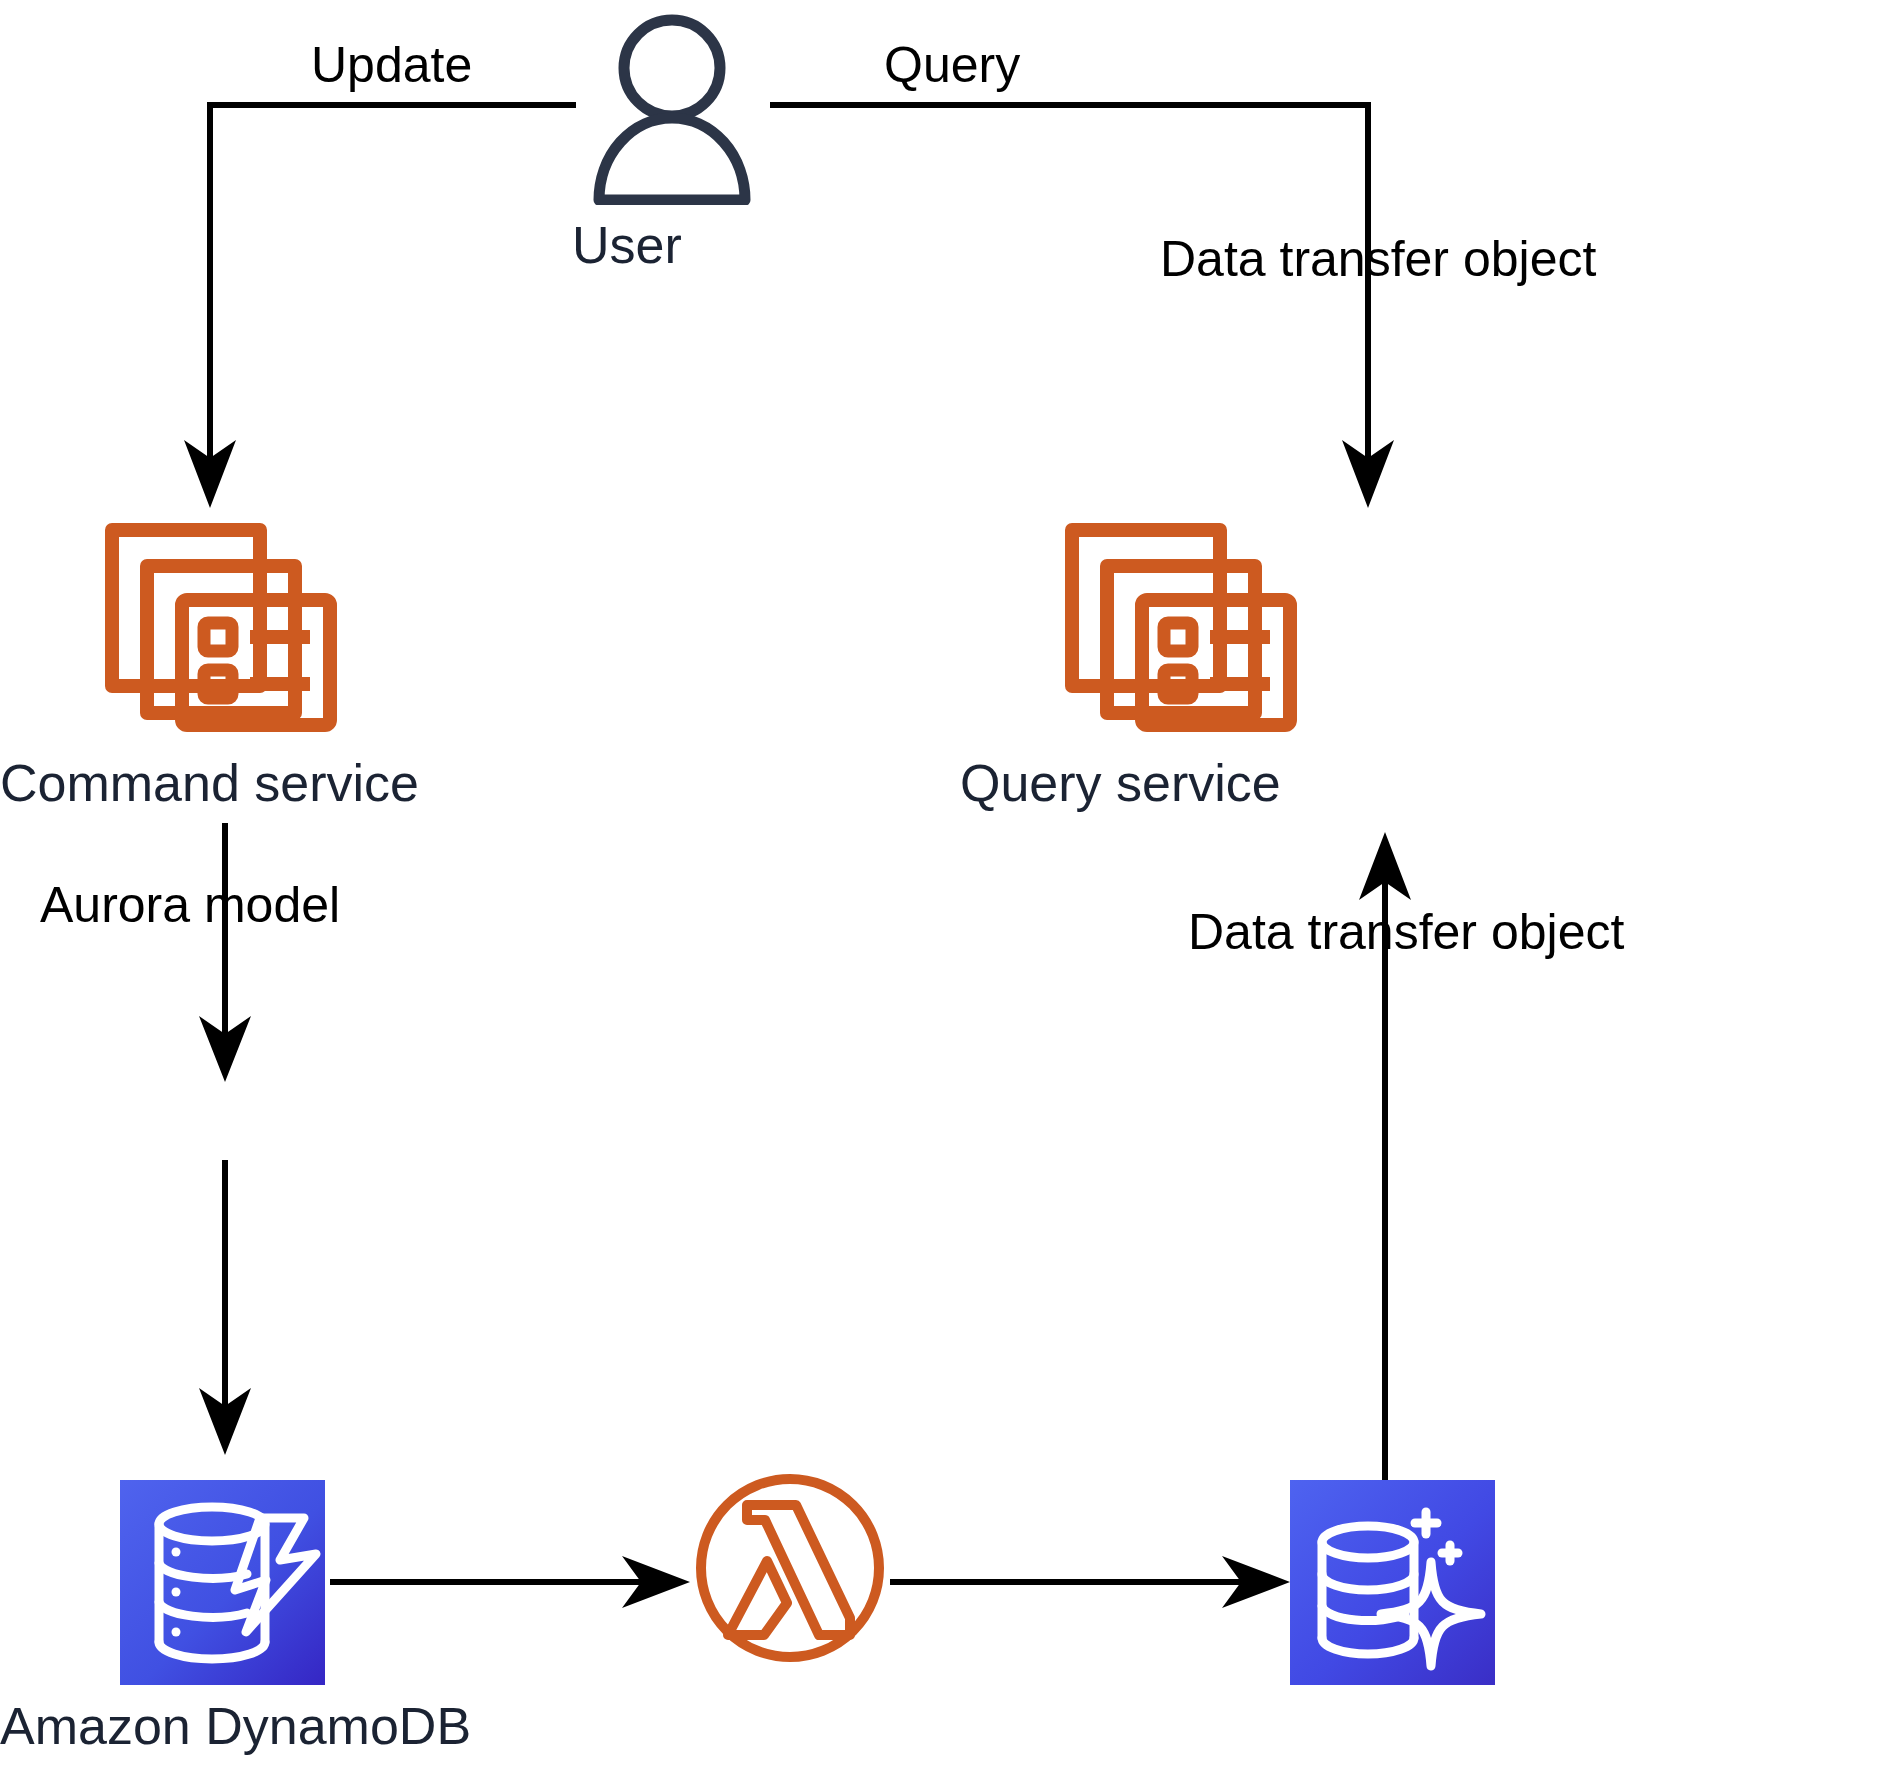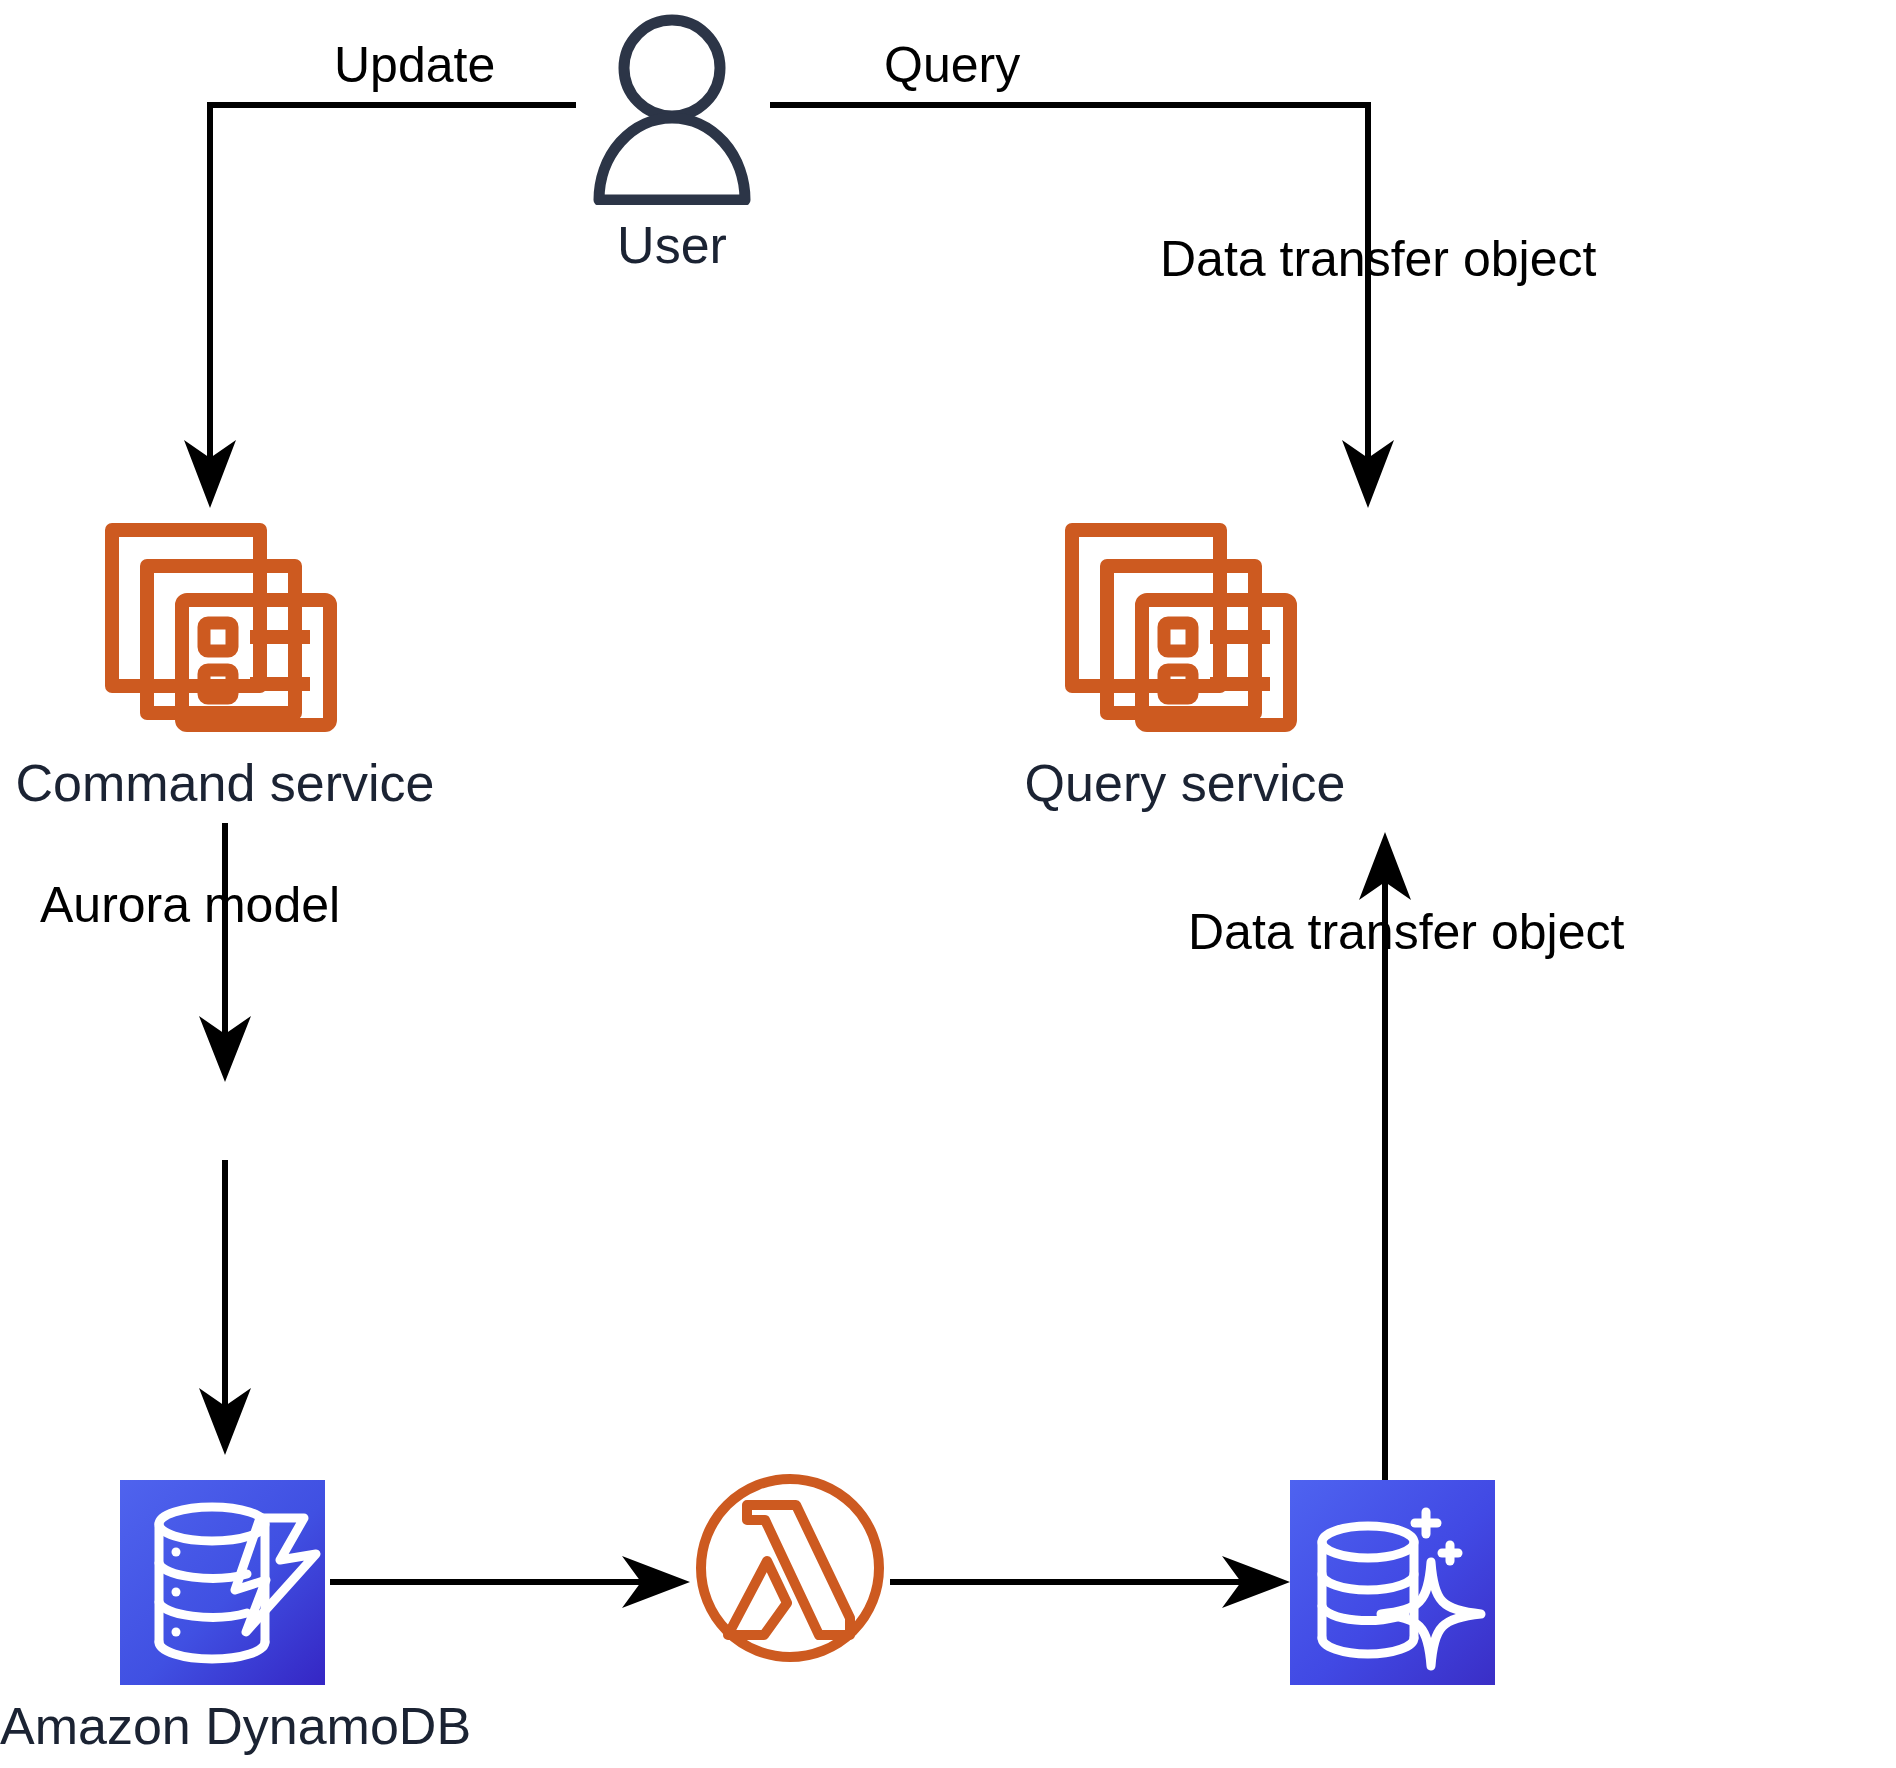--- a/index.html
+++ b/index.html
@@ -32,21 +32,20 @@
   .arrow-head {
     fill: #000000;
   }
   .node-label {
     position: absolute;
     color: #1b2333;
     font-family: "Liberation Sans", sans-serif;
     font-size: 52px;
     line-height: 1.1;
     white-space: nowrap;
-    text-align: center;
   }
   .edge-label {
     position: absolute;
     color: #000000;
     font-family: "Liberation Sans", sans-serif;
     font-size: 50px;
     line-height: 1.1;
     white-space: nowrap;
   }
   .icon-box {
@@ -190,21 +189,21 @@
                C 138 146 130 138 91 134 C 130 130 138 122 141 82 Z" fill="none" stroke="#ffffff" stroke-width="9" stroke-linejoin="round"></path>
       <g stroke="#ffffff" stroke-width="9" stroke-linecap="round">
         <line x1="125" y1="43" x2="147" y2="43"></line>
         <line x1="136" y1="32" x2="136" y2="54"></line>
         <line x1="152" y1="73" x2="168" y2="73"></line>
         <line x1="160" y1="65" x2="160" y2="81"></line>
       </g>
     </svg>
   </div>
 
-  <div class="edge-label" style="left:334px; top:38px;">Update</div>
+  <div class="edge-label" style="left:311px; top:38px;">Update</div>
 
   <div class="edge-label" style="left:884px; top:38px;">Query</div>
 
   <div class="edge-label" style="left:1160px; top:232px;">Data transfer object</div>
 
   <div class="edge-label" style="left:40px; top:878px;">Aurora model</div>
 
   <div class="edge-label" style="left:1188px; top:905px;">Data transfer object</div>
 
   <div class="node-label" style="left:572px; top:217px; width:200px;">User</div>

